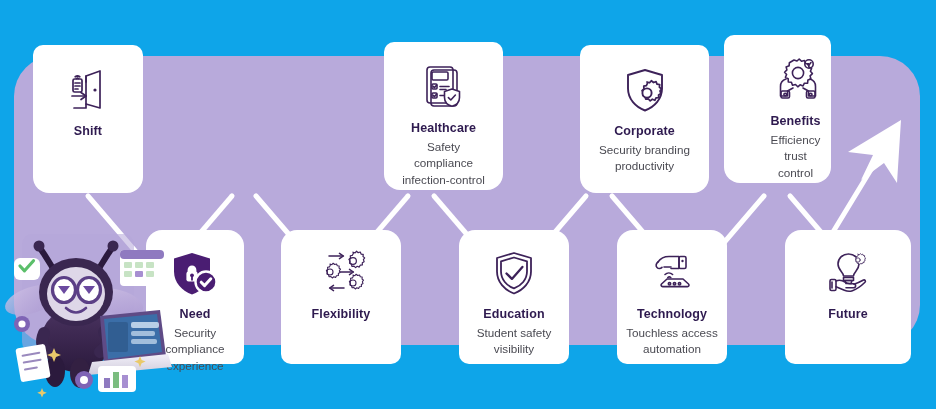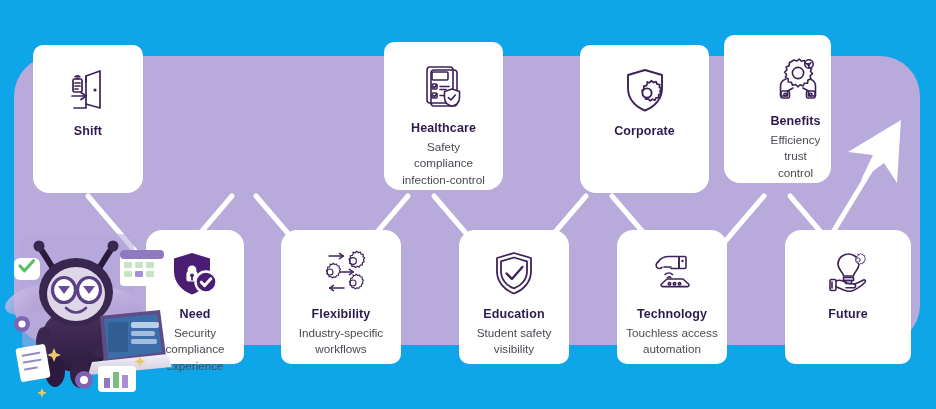--- a/index.html
+++ b/index.html
@@ -152,20 +152,22 @@
     <div class="card-icon">
       <svg viewBox="0 0 52 52" fill="none" stroke="#3d2259" stroke-width="1.9" stroke-linecap="round" stroke-linejoin="round">
         <path d="M26 5 L43 10 v13.5 c0 10.5-7.6 18.5-17 22 -9.4-3.5-17-11.5-17-22 V10z"></path>
         <g transform="translate(28,28)">
           <path d="M0 -12 l2.8 .9 1.9-2.2 2.4 1.9 2.8-.9 1 2.7 2.9 .4 -.3 2.9 2.3 1.8 -1.7 2.4 1 2.7 -2.5 1.5 .1 2.9 -2.9 .3 -1.3 2.6 -2.7-1.1 -2.3 1.8 -2-2.1 -2.9 .2 -.6-2.8 -2.6-1.3 .8-2.8 -1.6-2.4 2.1-2 -.2-2.9 2.8-.6 1.3-2.6z" fill="#ffffff" transform="scale(0.92)"></path>
           <circle cx="0" cy="0" r="4.6" fill="#ffffff"></circle>
         </g>
       </svg>
     </div>
     <div class="card-title">Corporate</div>
+    <div class="card-desc">Security branding
+productivity</div>
   </div>
 
   <div class="card top" style="left:724px; top:35px; width:107px; height:148px;padding-left:36px;">
     <div class="card-icon">
       <svg viewBox="0 0 52 52" fill="none" stroke="#3d2259" stroke-width="1.6" stroke-linecap="round" stroke-linejoin="round">
         <path d="M24 5 l3 1 2.2-2 2.3 2.3 3-.8 1.1 3 3.1.3 .1 3.2 2.8 1.4-1.2 2.9 2 2.3-2.3 2.3 .8 3-3 1.1-.3 3.1-3.2.1-1.4 2.8-2.9-1.2-2.3 2-2.3-2.3-3 .8-1.1-3-3.1-.3-.1-3.2-2.8-1.4 1.2-2.9-2-2.3 2.3-2.3-.8-3 3-1.1.3-3.1z"></path>
         <circle cx="28" cy="18" r="5.6"></circle>
         <circle cx="39" cy="9" r="4.2"></circle>
         <path d="M37.2 9 l1.4 1.4 2.4-2.8"></path>
         <path d="M16 24 c-3.5 1-5.5 4-5.5 7.5 V41 h7 v-5 l5.5-3"></path>
@@ -216,22 +218,20 @@
         </g>
         <path d="M14 8 h14"></path>
         <path d="M24.5 5.4 L28.4 8 L24.5 10.6"></path>
         <path d="M25 24 h13"></path>
         <path d="M34.5 21.4 L38.4 24 L34.5 26.6"></path>
         <path d="M29 40 h-14"></path>
         <path d="M18.5 37.4 L14.6 40 L18.5 42.6"></path>
       </svg>
     </div>
     <div class="card-title">Flexibility</div>
-    <div class="card-desc">Industry-specific
-workflows</div>
   </div>
 
   <div class="card bottom" style="left:459px; top:230px; width:110px; height:134px;">
     <div class="card-icon">
       <svg viewBox="0 0 52 52" fill="none" stroke="#3d2259" stroke-width="1.8" stroke-linecap="round" stroke-linejoin="round">
         <path d="M26 5 L43 10 v13.5 c0 10.5-7.6 18.5-17 22 -9.4-3.5-17-11.5-17-22 V10z"></path>
         <path d="M26 9.5 L39 13.3 v10.3 c0 8-5.8 14.1-13 16.8 -7.2-2.7-13-8.8-13-16.8 V13.3z"></path>
         <path d="M18.5 25.5 l5.4 5.4 10.5-12" stroke-width="2.3"></path>
       </svg>
     </div>

